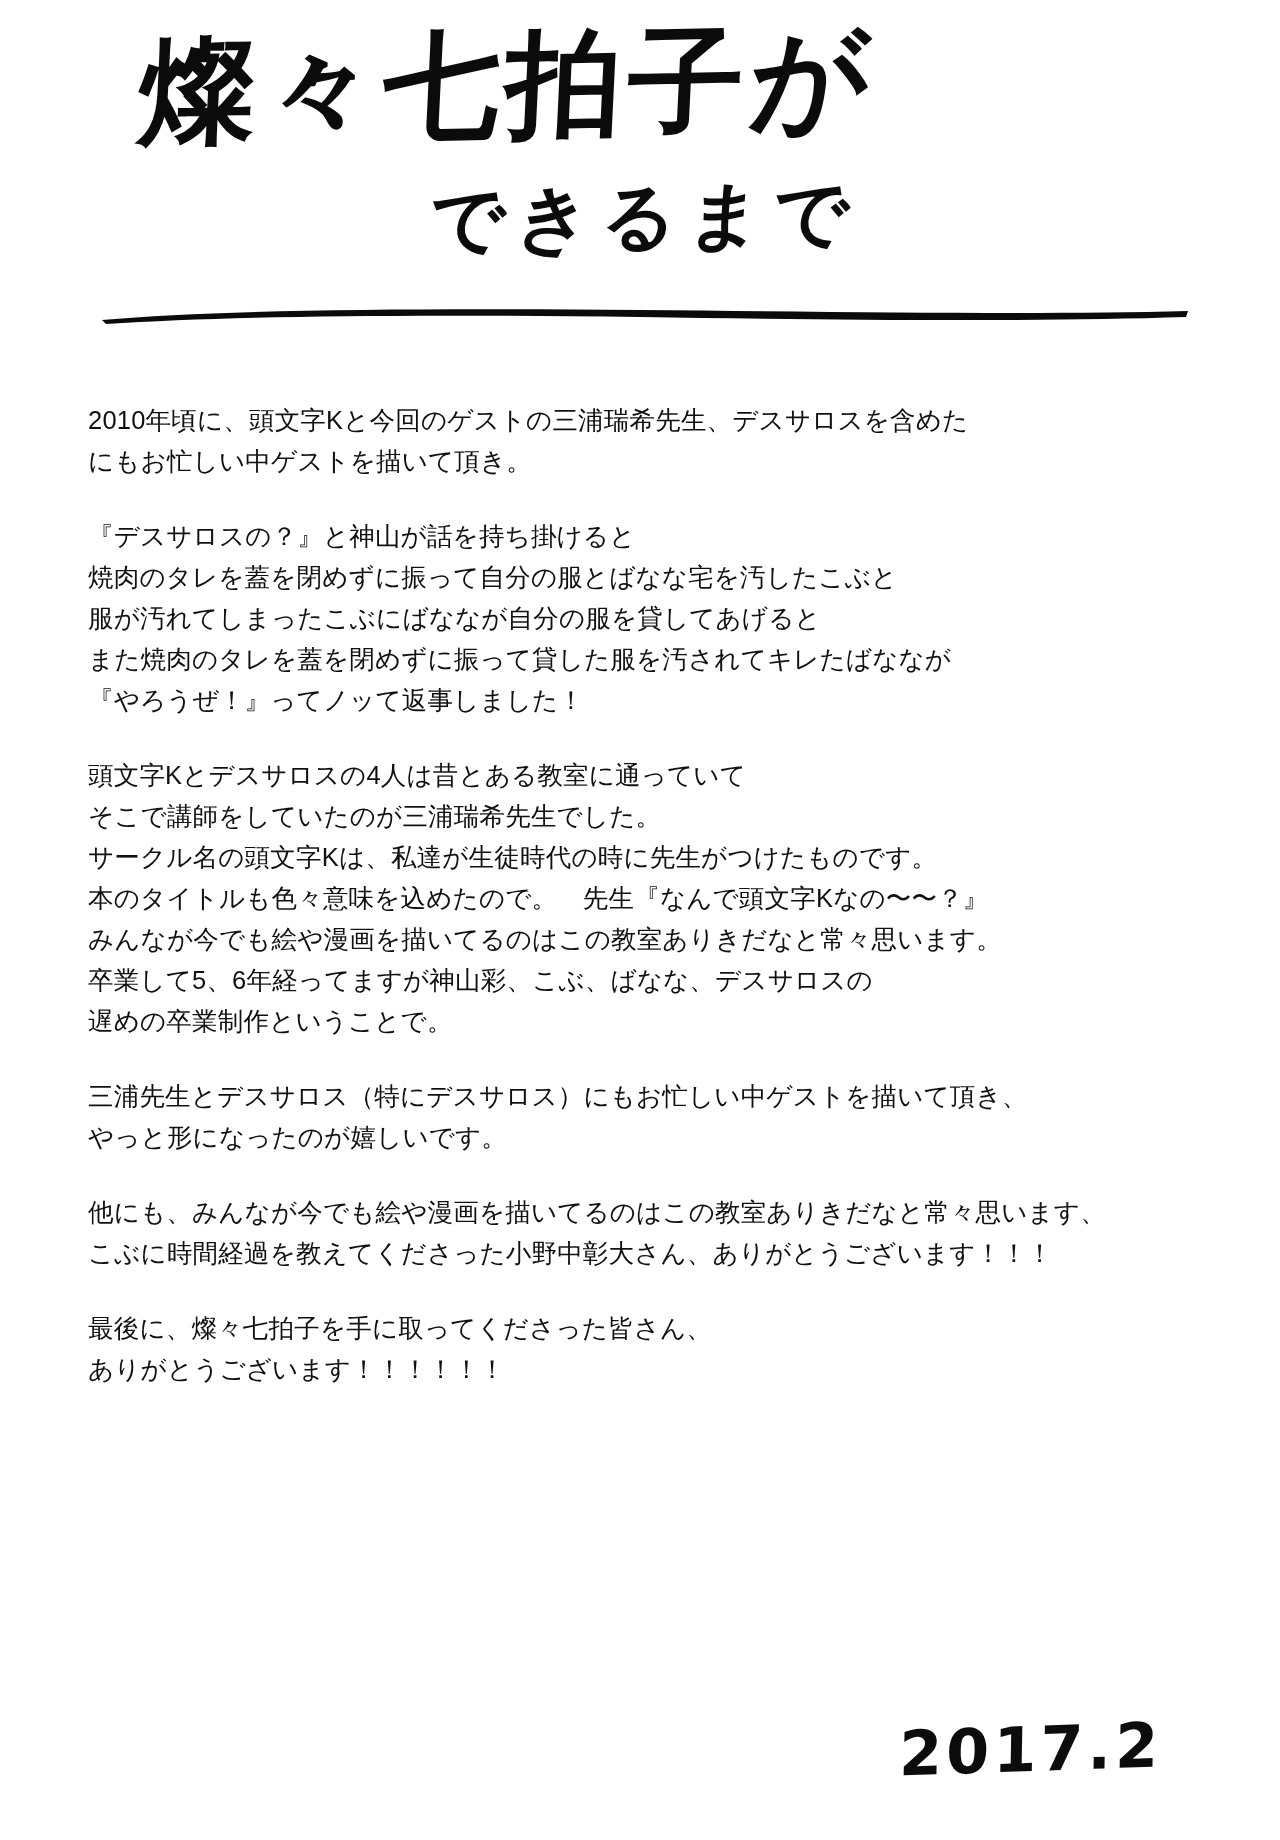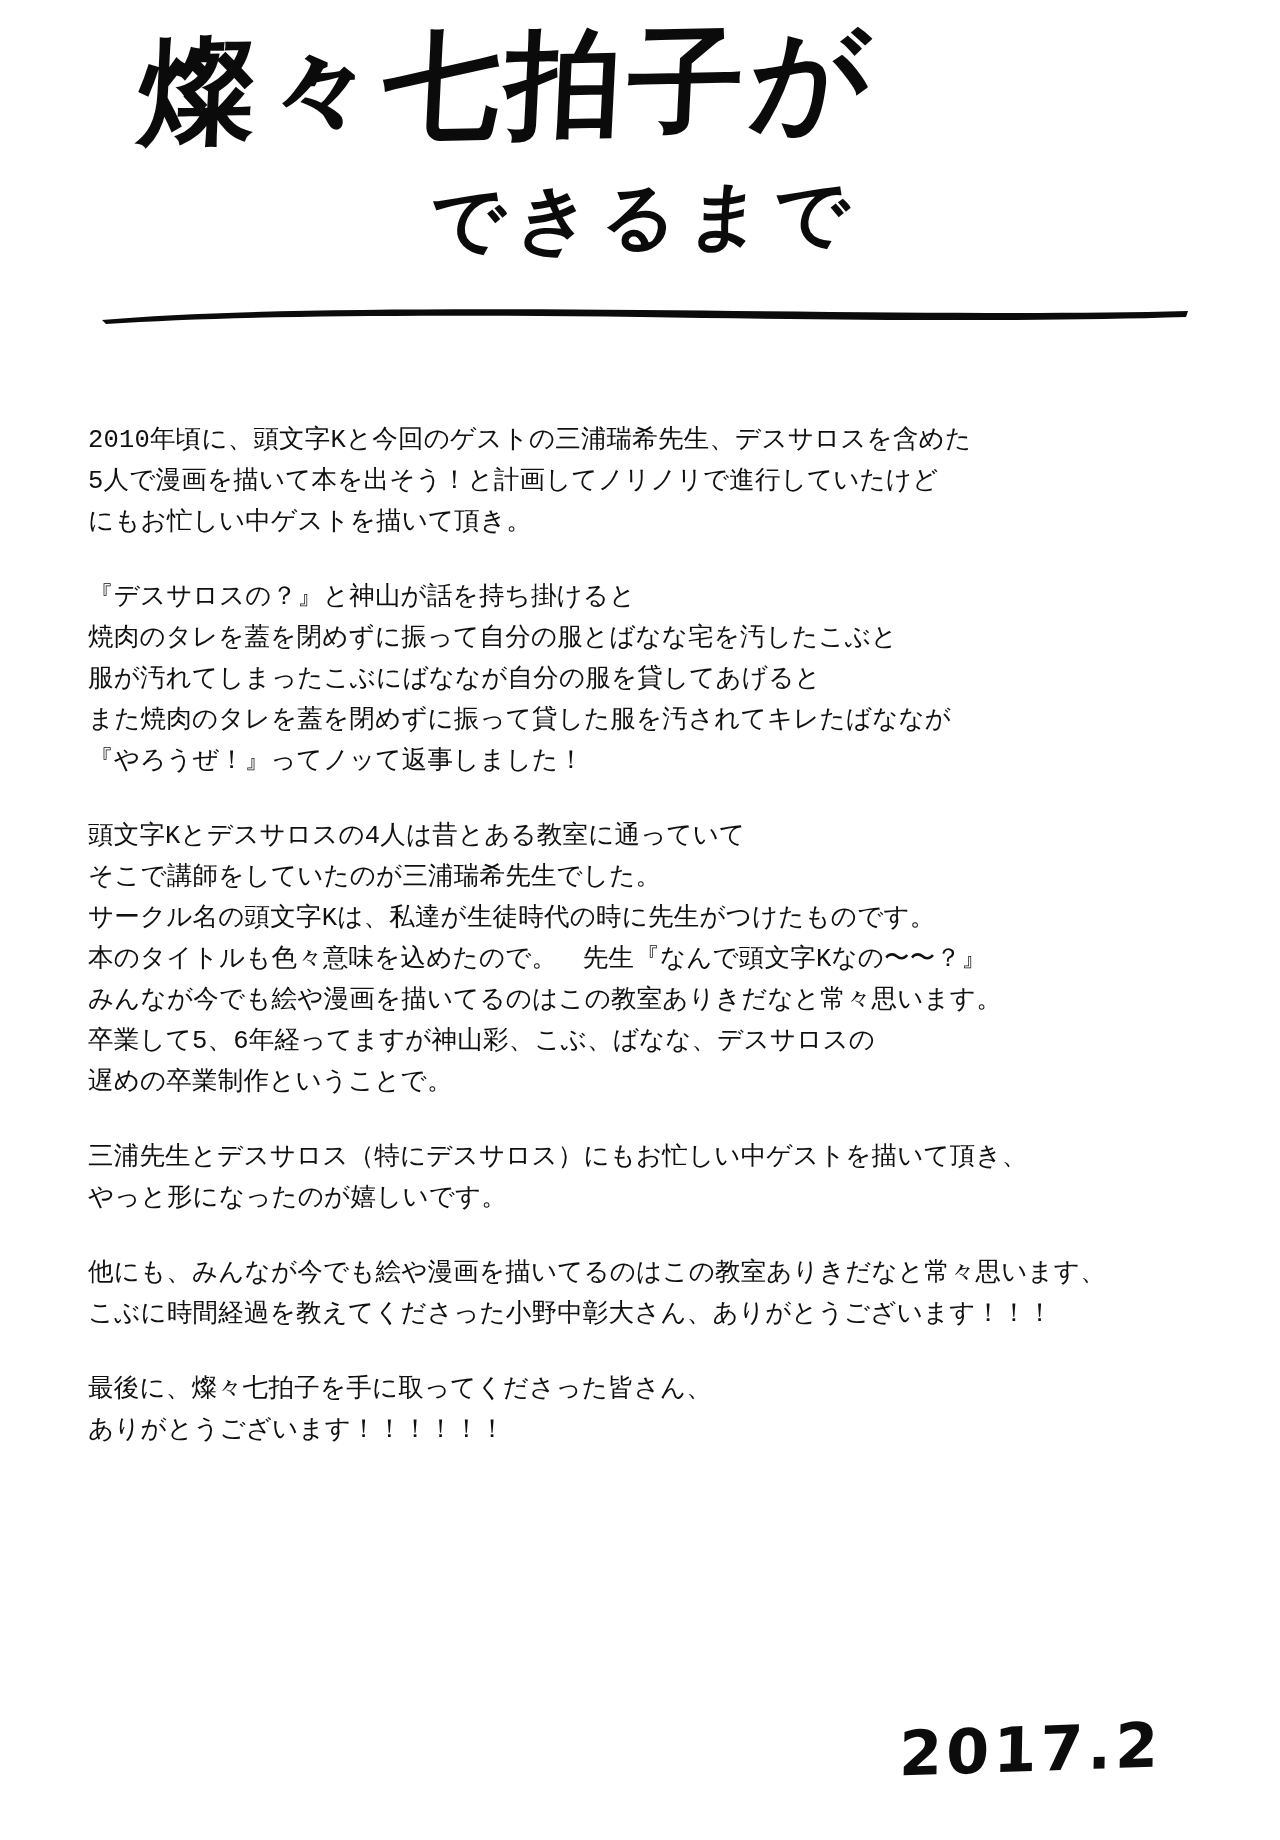--- a/index.html
+++ b/index.html
@@ -67,23 +67,22 @@
 
   
   .body-text {
     position: absolute;
     left: 88px;
     top: 400px;
     width: 1120px;
     font-size: 25.5px;
     line-height: 41px;
     color: #101010;
-    font-family: Liberation Mono, monospace;
+    font-family: Liberation Sans, sans-serif;
     letter-spacing: 0.2px;
-    margin-top: 20px;
   }
   .para {
     margin: 0 0 34px 0;
   }
   .para p {
     margin: 0;
     white-space: nowrap;
   }
 
   
@@ -109,21 +108,20 @@
     <div class="title-sub">できるまで</div>
     <svg class="title-rule" viewBox="0 0 1090 16" preserveAspectRatio="none">
       <path d="M2,12 C120,2 300,0 540,2 C760,4 940,7 1088,3 L1086,9 C930,14 740,12 540,9 C300,6 130,8 6,16 Z" fill="#0b0b0b"></path>
     </svg>
   </div>
 
   <div class="body-text">
 
     <div class="para">
       <p>2010年頃に、頭文字Kと今回のゲストの三浦瑞希先生、デスサロスを含めた</p>
-      <p>5人で漫画を描いて本を出そう！と計画してノリノリで進行していたけど</p>
       <p>にもお忙しい中ゲストを描いて頂き。</p>
     </div>
 
     <div class="para">
       <p>『デスサロスの？』と神山が話を持ち掛けると</p>
       <p>焼肉のタレを蓋を閉めずに振って自分の服とばなな宅を汚したこぶと</p>
       <p>服が汚れてしまったこぶにばななが自分の服を貸してあげると</p>
       <p>また焼肉のタレを蓋を閉めずに振って貸した服を汚されてキレたばななが</p>
       <p>『やろうぜ！』ってノッて返事しました！</p>
     </div>

